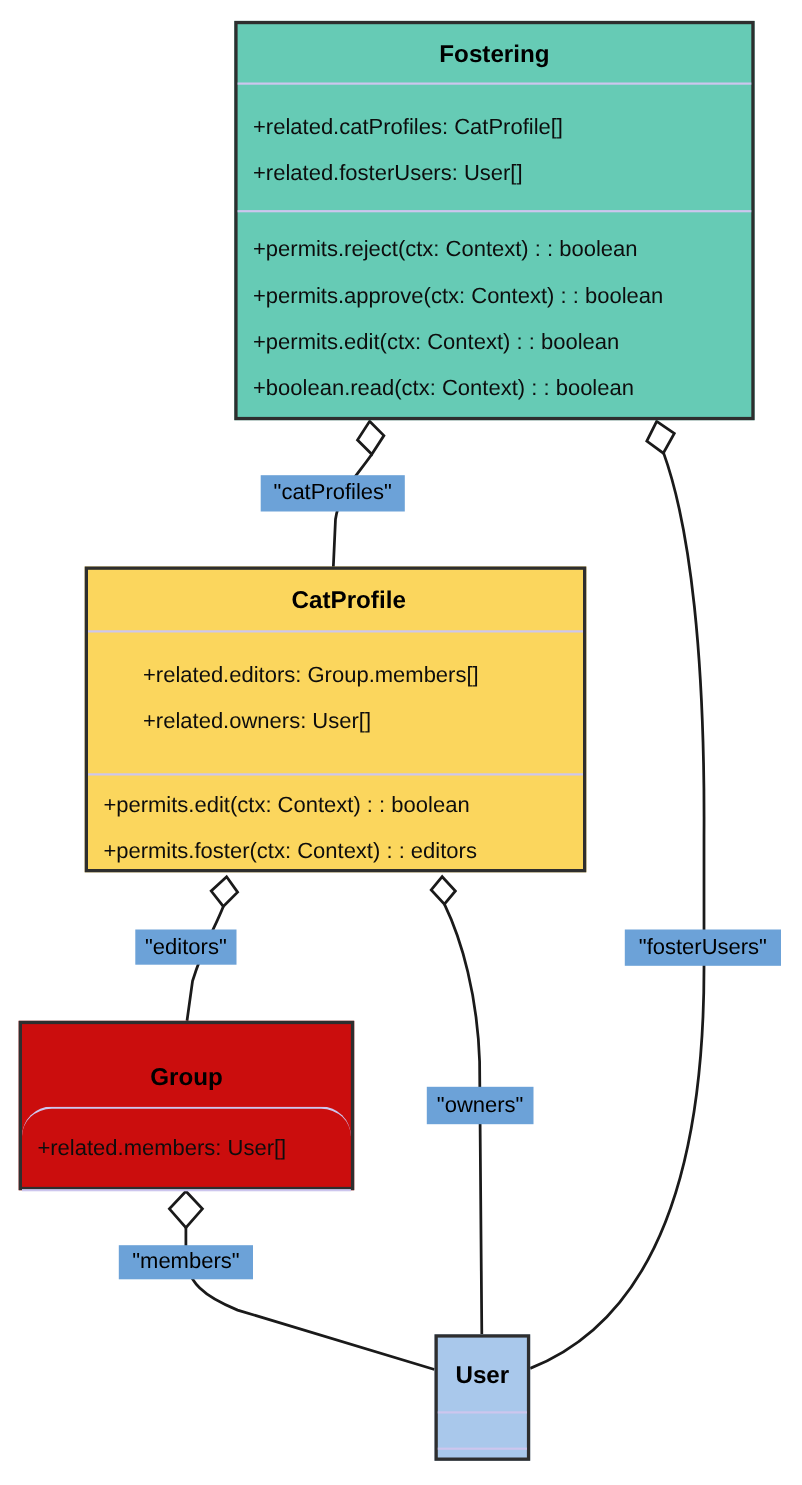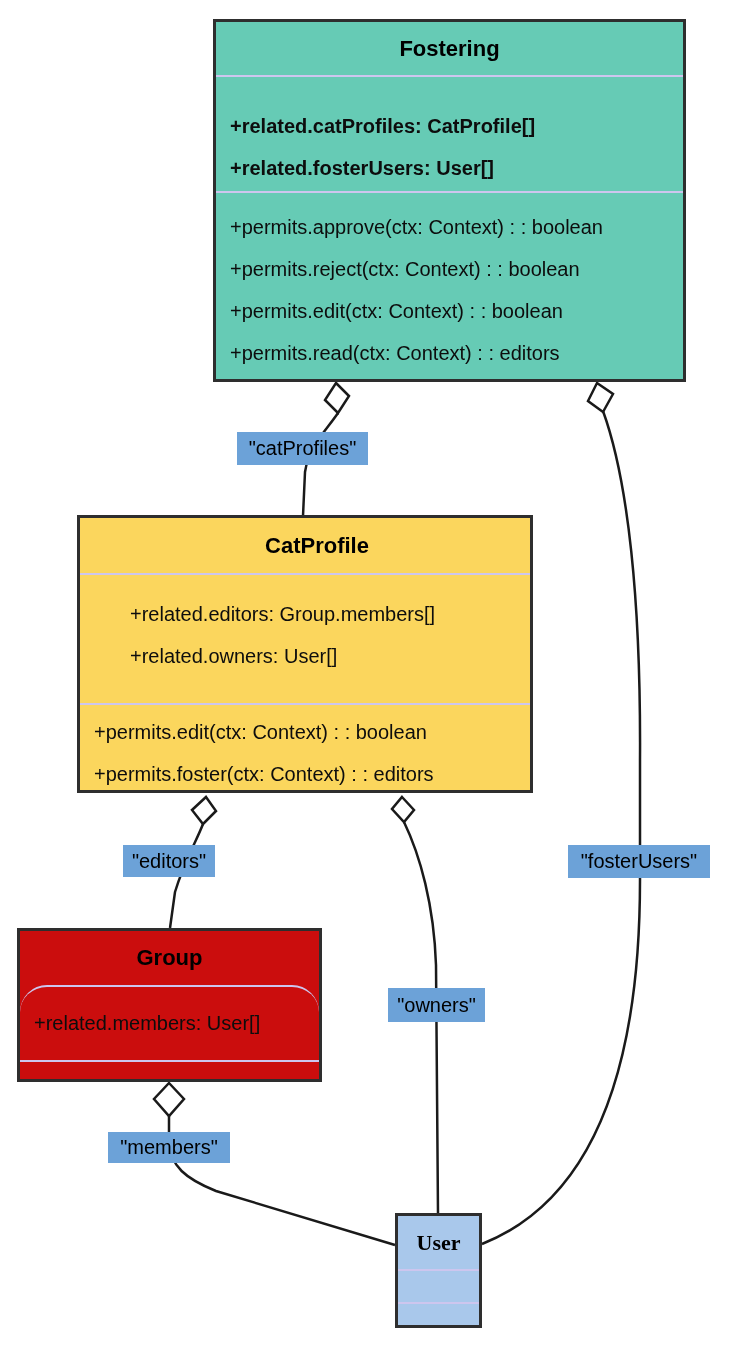--- a/index.html
+++ b/index.html
@@ -55,35 +55,35 @@
     font-size: 20px;
     color: #0d0d0d;
     height: 42px;
     line-height: 42px;
     padding-left: 14px;
     white-space: nowrap;
   }
   
   .box-fostering { left: 213px; top: 19px; width: 473px; height: 363px; }
   .box-fostering .cb-title { height: 53px; }
-  .box-fostering .cb-attrs { height: 116px; padding-top: 28px; font-weight: bold; }
+  .box-fostering .cb-attrs { height: 116px; padding-top: 18px; }
   .box-fostering .cb-methods { height: 186px; padding-top: 13px; }
   
   .box-catprofile { left: 77px; top: 515px; width: 456px; height: 278px; }
   .box-catprofile .cb-title { height: 55px; padding-left: 24px; }
   .box-catprofile .cb-attrs { height: 130px; padding-top: 18px; padding-left: 36px; }
   .box-catprofile .cb-methods { height: 100px; padding-top: 6px; }
   
   .box-group { left: 17px; top: 928px; width: 305px; height: 154px; }
-  .box-group .cb-title { height: 54px; }
+  .box-group .cb-title { height: 54px; margin-top: 21px; }
   .box-group .cb-attrs { height: 75px; padding-top: 15px; border-radius: 27px; }
   .box-group .cb-methods { height: 19px; }
   
   .box-user { left: 395px; top: 1213px; width: 87px; height: 115px; }
-  .box-user .cb-title { height: 53px; font-family: Liberation Serif, serif; }
+  .box-user .cb-title { height: 67px; }
   .box-user .cb-attrs { height: 33px; }
   .box-user .cb-methods { height: 21px; }
 
   .edge-label {
     position: absolute;
     z-index: 3;
     display: flex;
     align-items: center;
     justify-content: center;
     font-size: 20px;
@@ -114,24 +114,24 @@
     <polygon class="diamond" points="169,1083 184,1099 169,1116 154,1099"></polygon>
   </svg>
 
   <div class="classbox box-fostering" style="background-color: rgb(102, 203, 181);">
     <div class="cb-title">Fostering</div>
     <div class="cb-section cb-attrs">
       <div class="cb-row">+related.catProfiles: CatProfile[]</div>
       <div class="cb-row">+related.fosterUsers: User[]</div>
     </div>
     <div class="cb-section cb-methods">
+      <div class="cb-row">+permits.reject(ctx: Context) : : boolean</div>
       <div class="cb-row">+permits.approve(ctx: Context) : : boolean</div>
-      <div class="cb-row">+permits.reject(ctx: Context) : : boolean</div>
       <div class="cb-row">+permits.edit(ctx: Context) : : boolean</div>
-      <div class="cb-row">+permits.read(ctx: Context) : : editors</div>
+      <div class="cb-row">+boolean.read(ctx: Context) : : boolean</div>
     </div>
   </div>
 
   <div class="classbox box-catprofile" style="background-color: rgb(251, 214, 93);">
     <div class="cb-title">CatProfile</div>
     <div class="cb-section cb-attrs">
       <div class="cb-row">+related.editors: Group.members[]</div>
       <div class="cb-row">+related.owners: User[]</div>
     </div>
     <div class="cb-section cb-methods">

